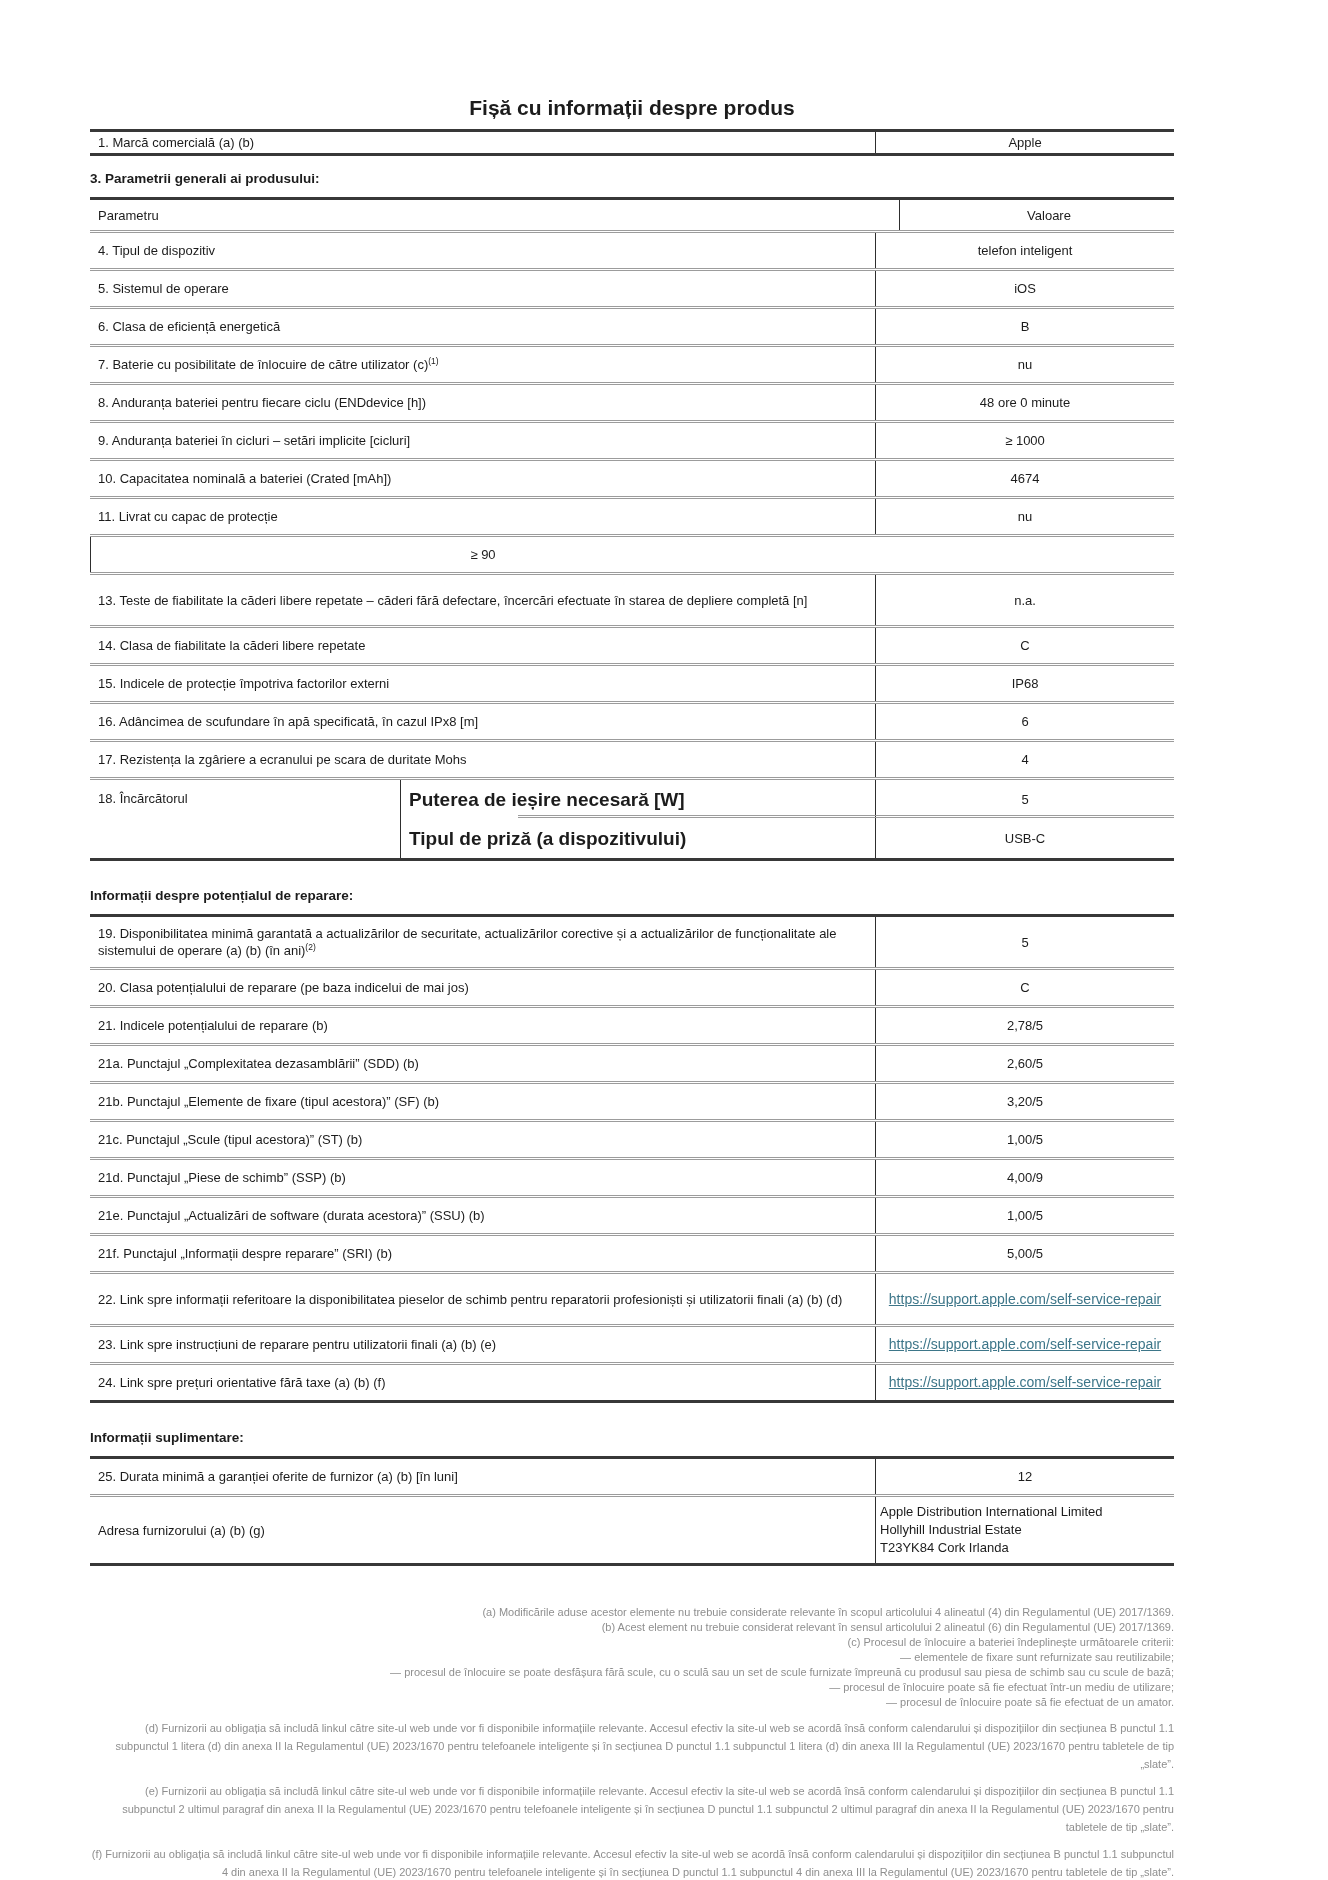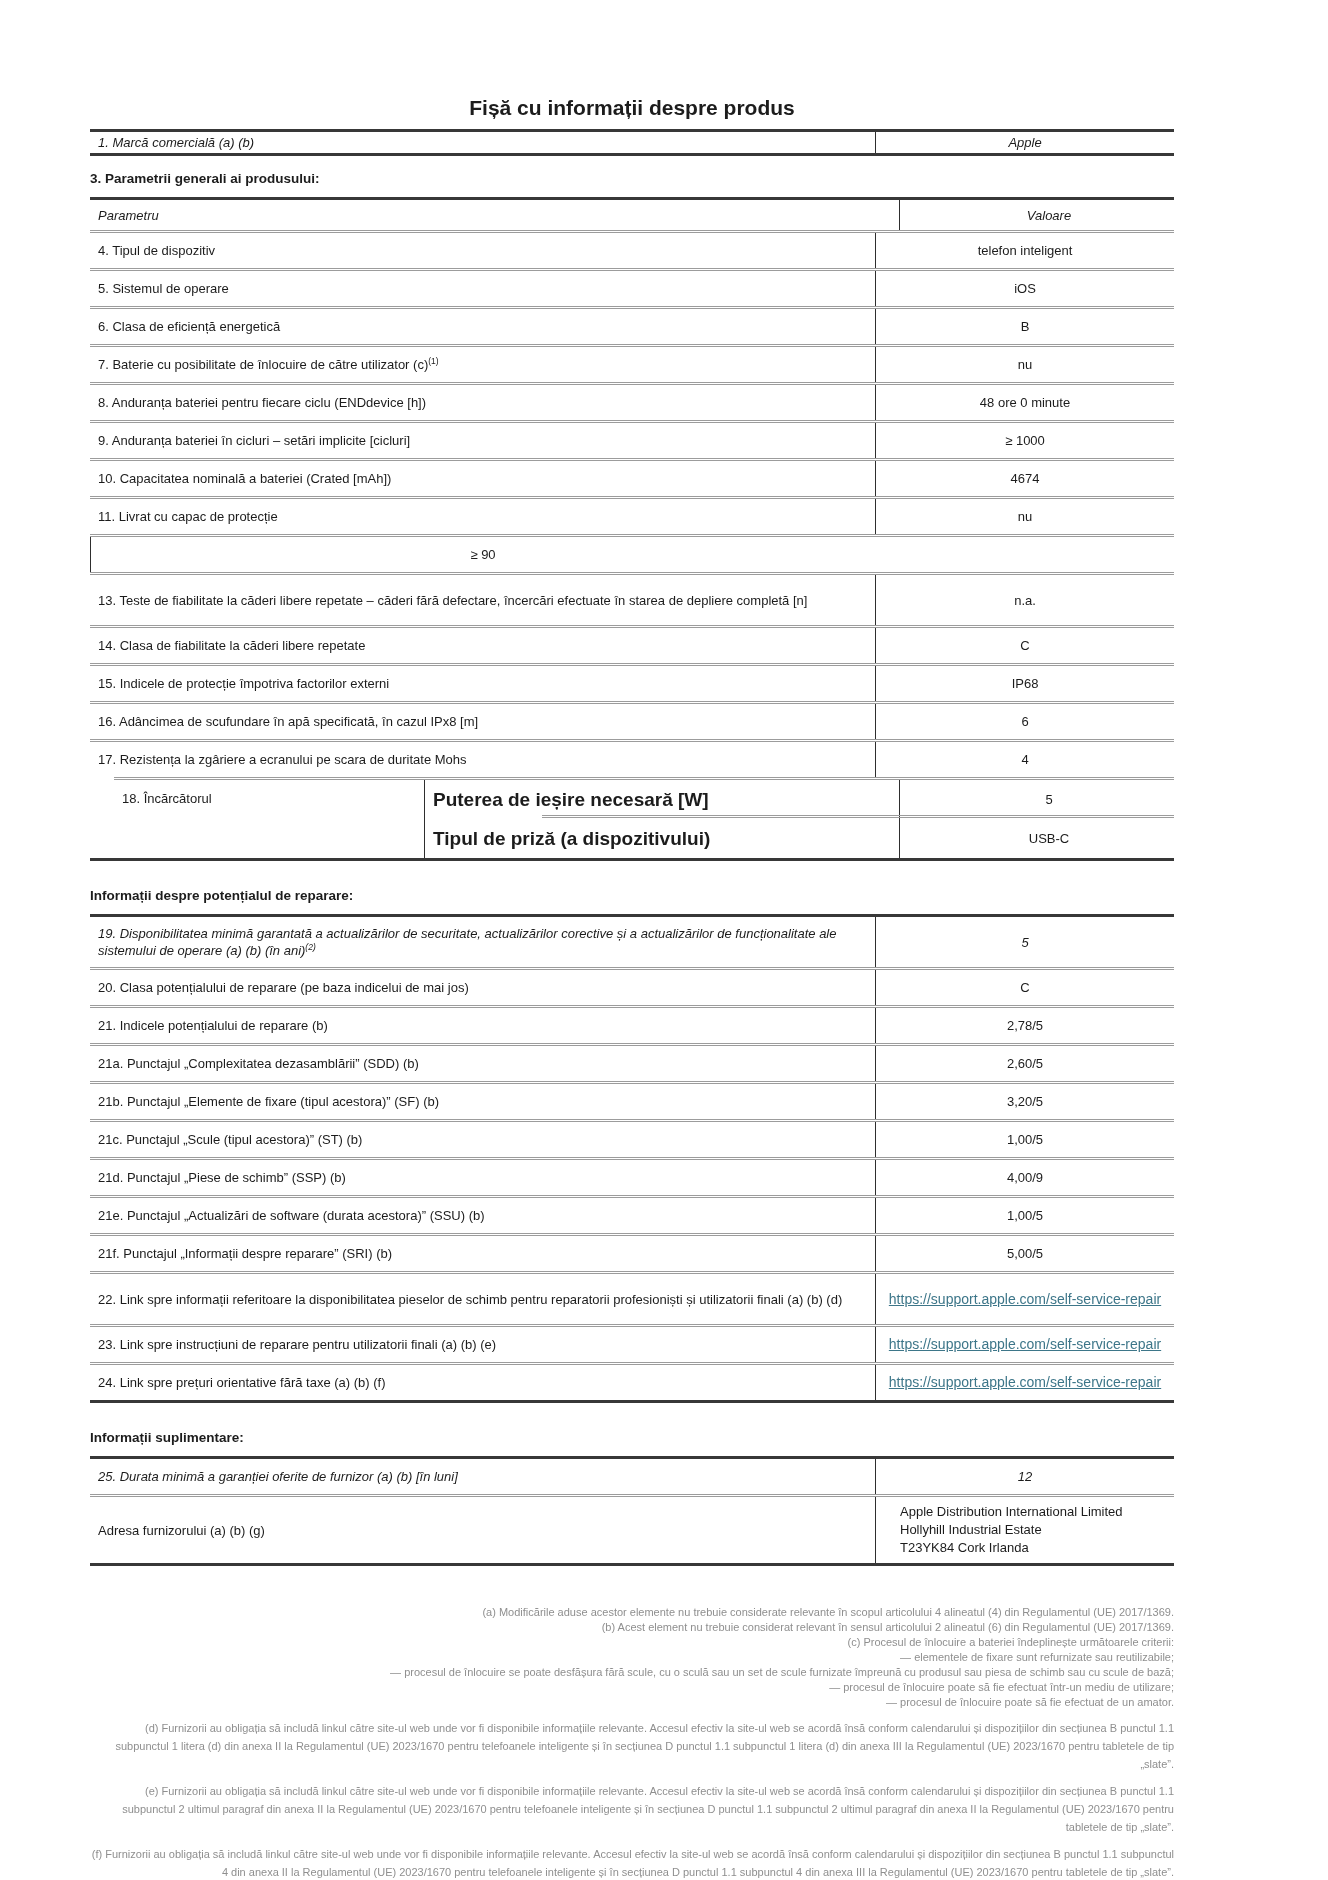--- a/index.html
+++ b/index.html
@@ -4,43 +4,43 @@
 <style>
   html,body{margin:0;padding:0;background:#fff;}
   body{width:1328px;height:1880px;position:relative;font-family:"Liberation Sans",sans-serif;color:var(--text,#1c1c1c);}
   .page{position:absolute;left:90px;top:0;width:1084px;}
   .title{padding-top:96px;margin:0 0 9px 0;text-align:center;font-size:21px;font-weight:700;color:var(--text,#1c1c1c);}
   .heading{font-size:13.5px;font-weight:700;margin:15px 0 11px 0;}
   .heading.big-gap{margin-top:27px;}
 
   .tbl{border-top:3px solid var(--border_dark,#383838);border-bottom:3px solid var(--border_dark,#383838);}
   .row{display:grid;grid-template-columns:785px 299px;border-top:3px double var(--border_light,#9c9c9c);}
-  .row:first-child{border-top:none;font-style:italic;}
+  .row:first-child{border-top:none;}
   .cell{font-size:13px;line-height:17px;}
   .lab{display:flex;align-items:center;padding:6px 10px 6px 8px;}
   .val{display:flex;align-items:center;justify-content:center;text-align:center;border-left:1.5px solid #2e2e2e;padding:2px 6px;}
   .sup{font-size:8.5px;vertical-align:super;line-height:0;}
   .labwrap{display:inline;}
 
   .tblA .row{min-height:21px;}
   .tblA .lab{padding:1px 8px;}
   .tblB .row{min-height:35px;}
   .row.hdr{min-height:30px;gap:24px;}
   .row.tall{min-height:50px;}
 
   
-  .r18{display:grid;grid-template-columns:311px 474px 299px;position:relative;border-top:3px double var(--border_light,#9c9c9c);margin-left:24px;}
+  .r18{display:grid;grid-template-columns:311px 474px 299px;position:relative;border-top:3px double var(--border_light,#9c9c9c);}
   .r18lab{grid-row:1 / span 2;padding:10px 8px;font-size:13px;line-height:17px;border-right:1.5px solid #2e2e2e;}
   .r18sub{min-height:35px;display:flex;align-items:center;padding:0 8px;font-size:19px;font-weight:bold;}
   .r18val{min-height:35px;}
   .r18sep{position:absolute;left:428px;right:0;top:35px;border-top:3px double var(--border_light,#9c9c9c);}
 
   .link{color:var(--link,#3d7689);font-size:14px;text-decoration:underline;word-break:break-all;}
 
-  .addrval{flex-direction:column;align-items:flex-start;justify-content:center;text-align:left;padding:5px 24px;line-height:18px;min-height:56px;}
+  .addrval{flex-direction:column;align-items:flex-start;justify-content:center;text-align:left;padding:5px 4px;line-height:18px;min-height:56px;}
   .addr .lab{align-items:center;}
 
   .fns{margin-top:39px;font-size:11px;color:var(--footnote,#8f8f8f);text-align:right;}
   .fn{line-height:15px;}
   .fn-p{line-height:18px;margin:9px 0;}
   .fn-g{margin-top:9px;line-height:15px;}
 </style>
 </head>
 <body>
 

